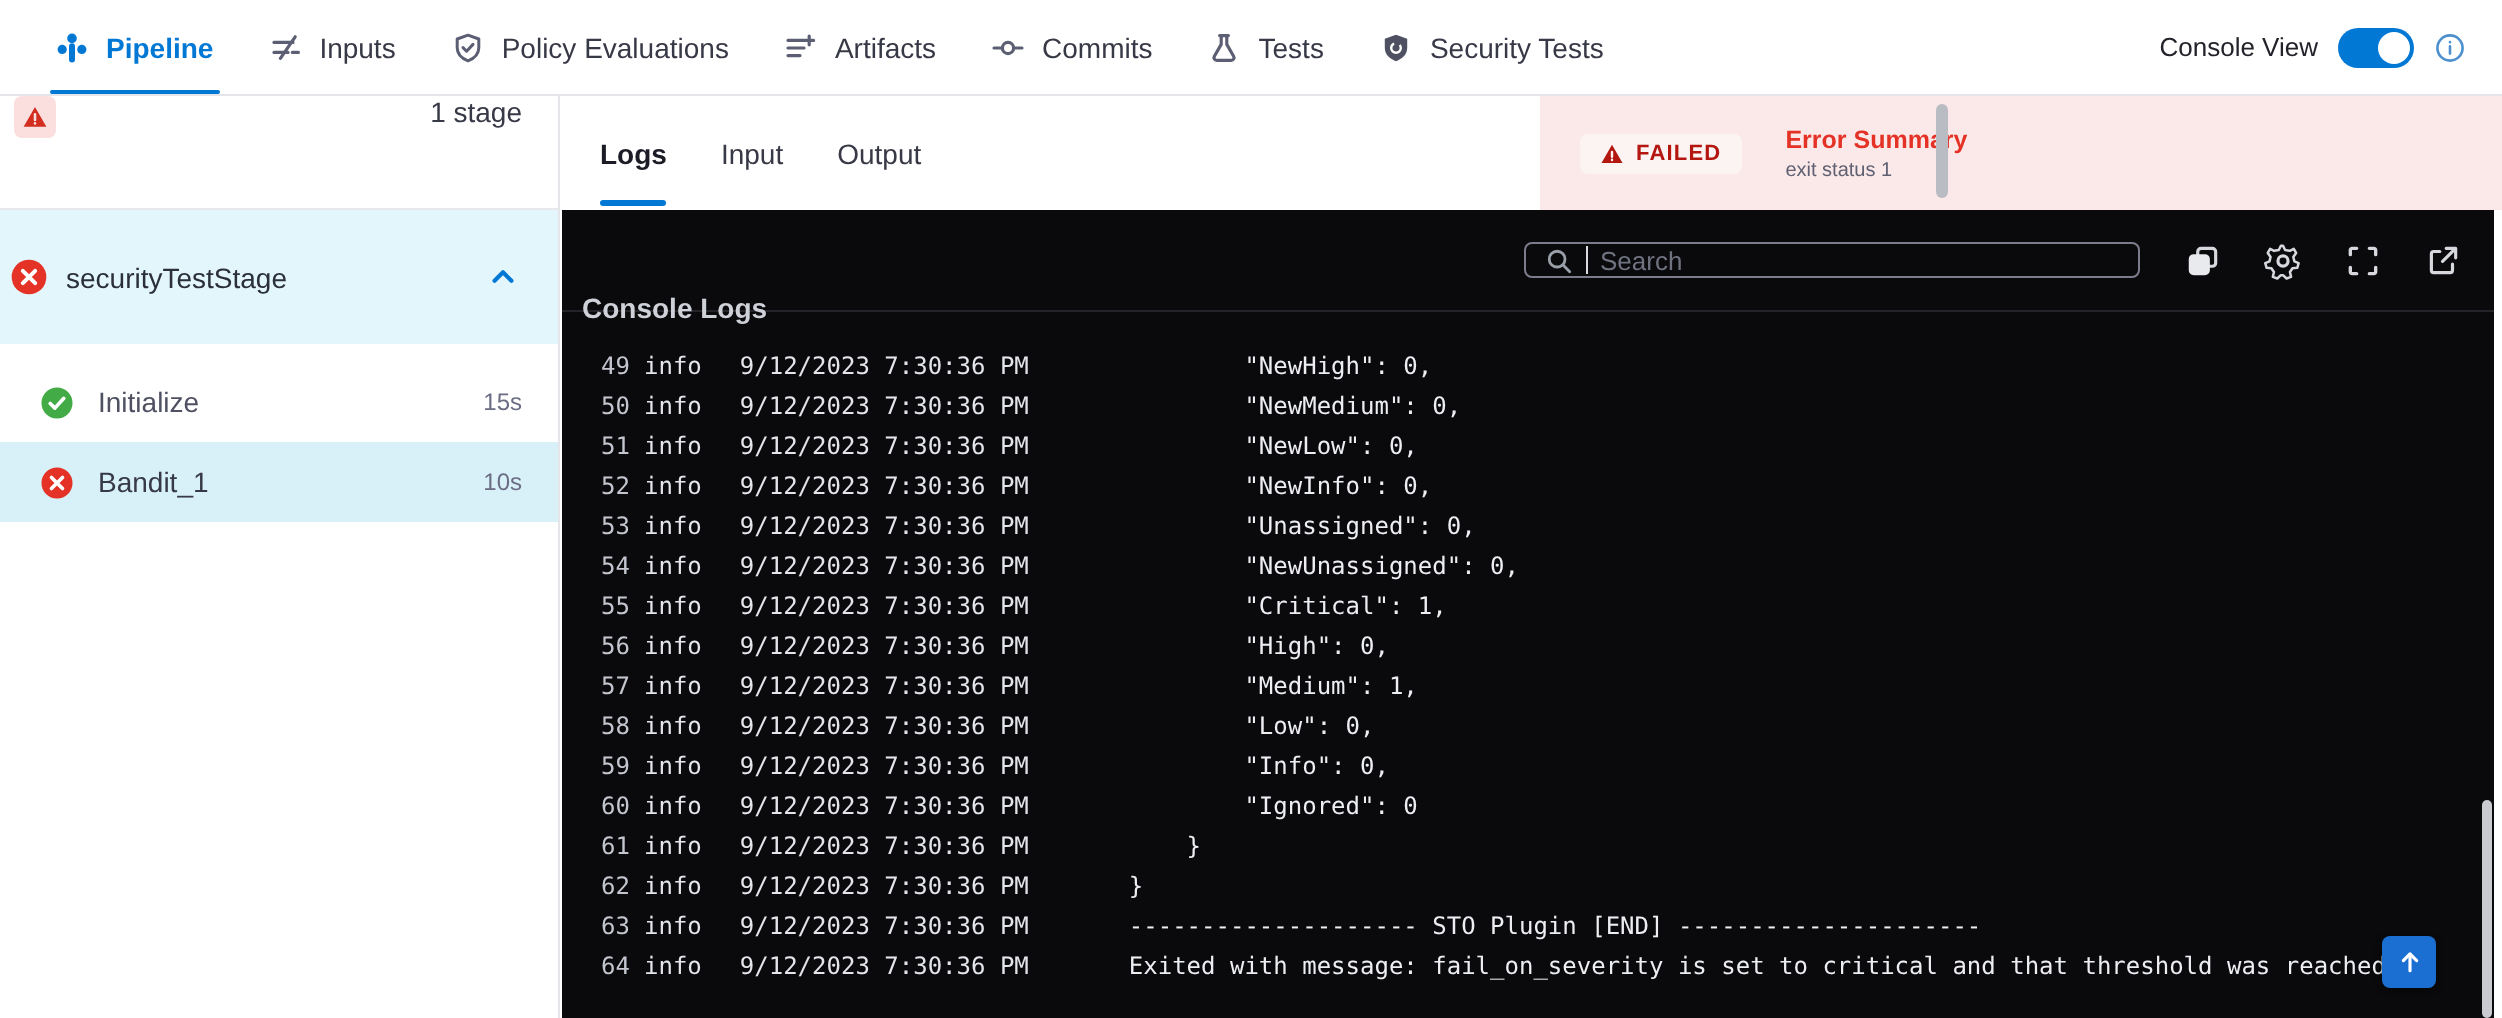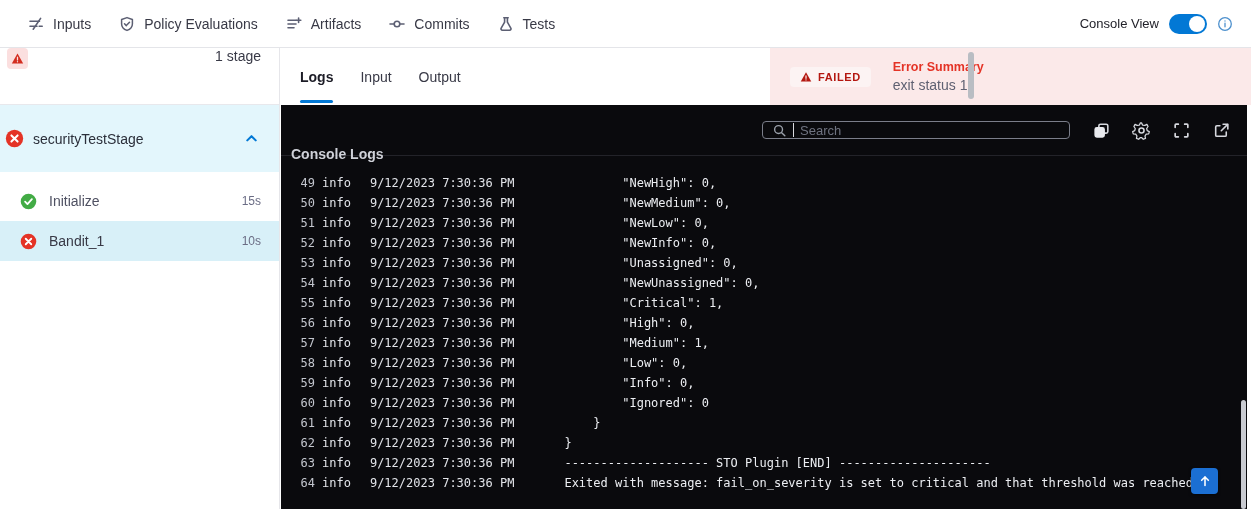--- a/index.html
+++ b/index.html
@@ -47,21 +47,21 @@
     font-size:14px; color:#383946; cursor:pointer; }
   .tab.active { font-weight:700; color:#1c1c26; }
   .tab.active::after { content:''; position:absolute; left:0; right:0; bottom:2px; height:3px;
     background:#0278d5; border-radius:2px; }
   .error-strip { position:absolute; left:770px; top:48px; width:481px; height:57px;
     background:#fbe9e9; display:flex; align-items:center; padding-left:20px; }
   .failed-badge { display:flex; align-items:flex-end; gap:6px; background:#fcf3f3; border-radius:4px;
     padding:4px 10px; font-size:11px; font-weight:700; letter-spacing:.6px; color:#b41710; }
   .err-texts { margin-left:22px; display:flex; flex-direction:column; gap:3px; }
   .err-title { font-size:12.5px; font-weight:700; color:#e43326; }
-  .err-msg { font-size:14px; color:#5f6172; }
+  .err-msg { font-size:10px; color:#5f6172; }
   .strip-scrollbar { position:absolute; left:198px; top:4px; width:6px; height:47px;
     background:#b9bdc3; border-radius:3px; cursor:pointer; }
 
   
   .console { position:absolute; left:281px; top:105px; width:966px; bottom:0;
     background:#0a0a0d; z-index:3; }
   .console-header { height:51px; display:flex; align-items:center; padding:0 16px 0 10px;
     border-bottom:1px solid #232329; }
   .console-title { font-size:14px; font-weight:700; color:#cfd1d8;margin-top:48px; }
   .search-box { margin-left:auto; width:308px; height:18px; border:1px solid #7b7e8a; border-radius:4px;
@@ -84,20 +84,33 @@
   .scroll-top-btn { position:absolute; right:29px; bottom:15px; width:27px; height:26px;
     background:#1b6fd3; border-radius:4px; display:flex; align-items:center; justify-content:center;
     cursor:pointer; box-shadow:0 1px 3px rgba(0,0,0,.5); }
   .console-scrollbar { position:absolute; right:1px; top:295px; bottom:0; width:5px;
     background:#c9cbd1; border-radius:3px; cursor:pointer; }
 </style>
 </head>
 <body>
 
 <div class="topnav">
+  <div class="nav-item active">
+    <span class="icon">
+      <svg width="16" height="16" viewBox="0 0 16 16">
+          <g fill="#0278d5">
+        <circle cx="8" cy="3.2" r="2.4"></circle>
+        <rect x="0.8" y="6.4" width="4.6" height="4.6" rx="2.3"></rect>
+        <rect x="10.6" y="6.4" width="4.6" height="4.6" rx="2.3"></rect>
+        <rect x="6.5" y="5.6" width="3" height="9.6" rx="1.5"></rect>
+          </g>
+        </svg>
+    </span>
+    <span>Pipeline</span>
+  </div>
   <div class="nav-item">
     <span class="icon">
       <svg width="16" height="16" viewBox="0 0 16 16" fill="none" stroke="#5c5f73" stroke-width="1.6" stroke-linecap="round">
         <path d="M2 5.2h9.5M2 10.2h7"></path>
           <path d="M12.6 2.4L5.2 13.2"></path>
           <path d="M11.2 10.2h3"></path>
         </svg>
     </span>
     <span>Inputs</span>
   </div>
@@ -128,20 +141,29 @@
     </span>
     <span>Commits</span>
   </div>
   <div class="nav-item">
     <span class="icon">
       <svg width="16" height="16" viewBox="0 0 16 16" fill="none" stroke="#5c5f73" stroke-width="1.6" stroke-linecap="round" stroke-linejoin="round">
         <path d="M5.8 1.8h4.4M6.6 1.8v4.4l-3.4 5.9c-.6 1 .1 2.1 1.2 2.1h7.2c1.1 0 1.8-1.1 1.2-2.1L9.4 6.2V1.8"></path>
         </svg>
     </span>
     <span>Tests</span>
+  </div>
+  <div class="nav-item">
+    <span class="icon">
+      <svg width="16" height="16" viewBox="0 0 16 16">
+        <path d="M8 1.4l5.6 2v4.5c0 3.5-2.6 5.6-5.6 6.7-3-1.1-5.6-3.2-5.6-6.7V3.4L8 1.4z" fill="#4f5162"></path>
+        <path d="M5.6 8a2.4 2.4 0 104.8 0 2.4 2.4 0 00-4.8 0z" fill="none" stroke="#fff" stroke-width="1.2" stroke-dasharray="9 3"></path>
+        </svg>
+    </span>
+    <span>Security Tests</span>
   </div>
   <div class="nav-right">
     <span class="cv-label">Console View</span>
     <span class="toggle"></span>
     <span class="icon">
       <svg width="16" height="16" viewBox="0 0 16 16" fill="none" stroke="#4d90cd" stroke-width="1.3" stroke-linecap="round">
         <circle cx="8" cy="8" r="6.3"></circle>
           <path d="M8 7.2v3.6M8 5v.1"></path>
         </svg>
     </span>

